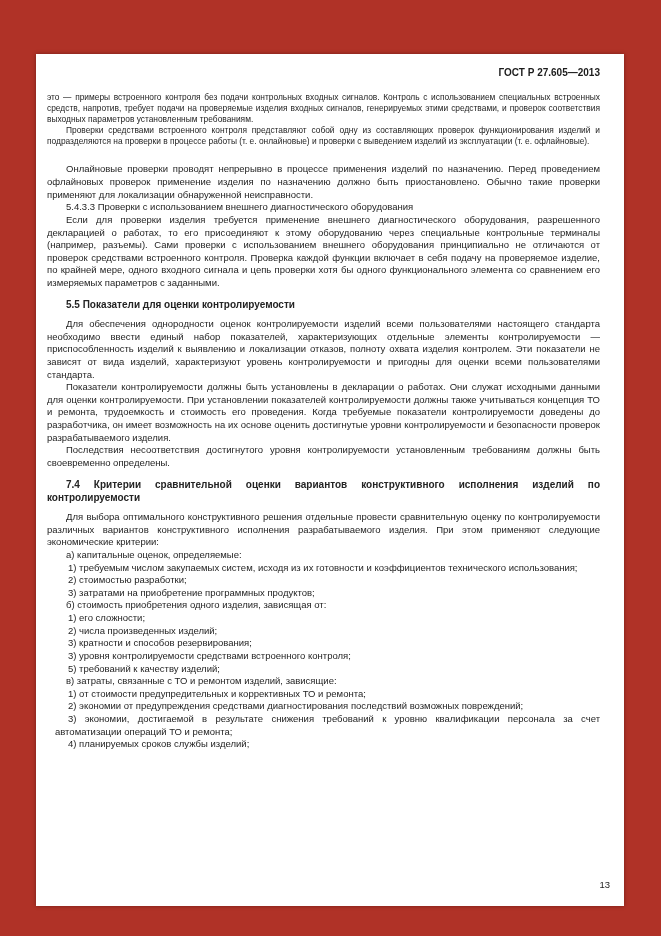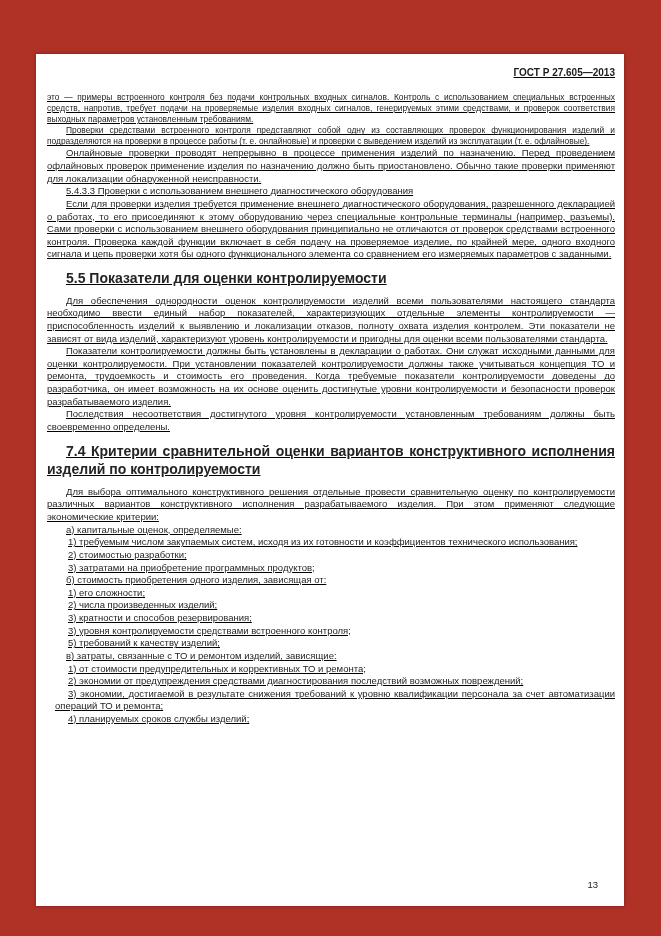--- a/index.html
+++ b/index.html
@@ -17,22 +17,21 @@
   .sheet {
     position: absolute;
     left: 36px;
     top: 54px;
     width: 588px;
     height: 852px;
     background: #ffffff;
     box-shadow: 0 0 4px rgba(0,0,0,0.35);
   }
   .inner {
-    padding: 13px 9px 0 11px;
-    text-decoration: underline;
+    padding: 13px 24px 0 11px;
   }
   .doc-header {
     text-align: right;
     font-weight: bold;
     font-size: 10px;
     color: #1c1c1c;
     margin: 0 0 14px 0;
   }
   p {
     margin: 0;
@@ -41,41 +40,41 @@
   }
   .small-first, .small {
     font-size: 8.4px;
     line-height: 1.32;
   }
   .body, .list-a, .list-n {
     font-size: 9.5px;
     line-height: 1.33;
   }
   .heading {
-    font-size: 14px;
+    font-size: 10px;
     line-height: 1.33;
     font-weight: bold;
     margin: 8px 0 7px 0;
   }
   .small, .body, .list-a, .heading {
     text-indent: 19px;
   }
   .small-first {
     text-indent: 0;
   }
   .small + .body {
-    margin-top: 0;
+    margin-top: 16px;
   }
   .list-n {
     margin-left: 8px;
     text-indent: 13px;
   }
   .page-number {
     position: absolute;
-    right: 26px;
+    right: 14px;
     bottom: 16px;
     font-size: 9.5px;
     color: #242424;
   }
 </style>
 </head>
 <body>
 
 <div class="sheet">
   <div class="inner">

